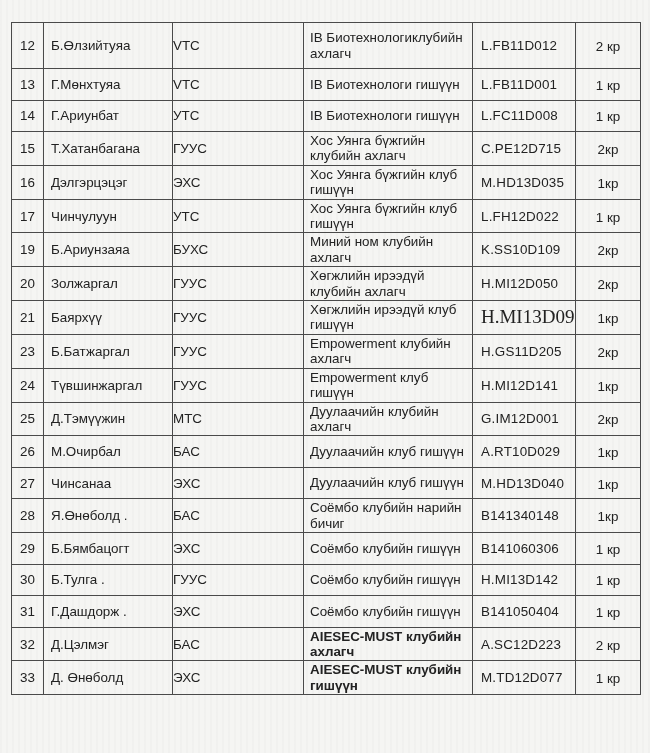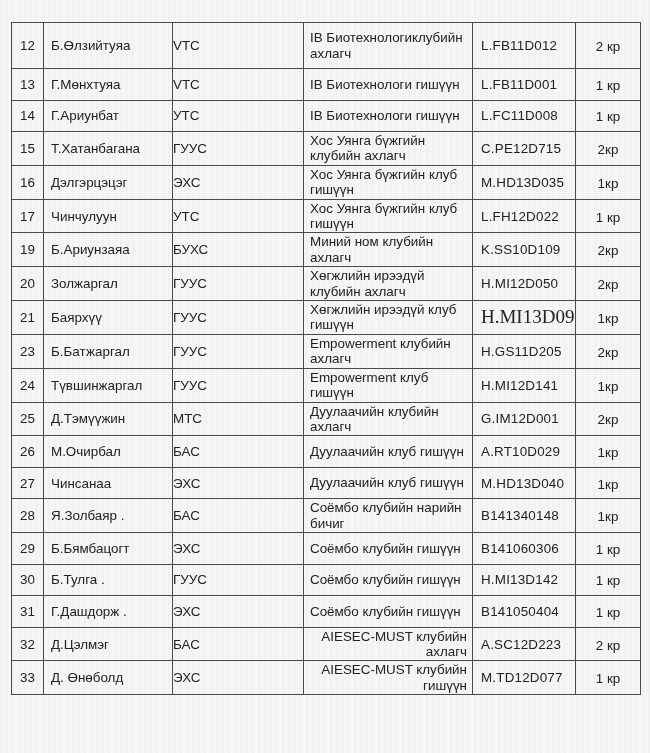--- a/index.html
+++ b/index.html
@@ -47,21 +47,21 @@
     padding: 0 2px 0 7px;
   }
   td.c-school {
     padding: 0;
   }
   td.c-role {
     padding: 1px 5px 1px 6px;
     line-height: 15.4px;
     font-size: 13.2px;
   }
-  td.c-role.center { text-align: right; }
+  td.c-role.center { text-align: left; font-weight: bold; }
   td.c-id {
     padding: 0 2px 0 8px;
     letter-spacing: 0.2px;
   }
   td.c-id.serif {
     font-family: "Liberation Serif", serif;
     font-size: 19px;
     letter-spacing: 0;
   }
   td.c-credit {
@@ -192,21 +192,21 @@
         <tr class="row">
     <td class="c-no">27</td>
     <td class="c-name">Чинсанаа</td>
     <td class="c-school">ЭХС</td>
     <td class="c-role">Дуулаачийн клуб гишүүн</td>
     <td class="c-id">M.HD13D040</td>
     <td class="c-credit">1кр</td>
   </tr>
         <tr class="row">
     <td class="c-no">28</td>
-    <td class="c-name">Я.Золбаяр .</td>
+    <td class="c-name">Я.Өнөболд .</td>
     <td class="c-school">БАС</td>
     <td class="c-role">Соёмбо клубийн нарийн бичиг</td>
     <td class="c-id">B141340148</td>
     <td class="c-credit">1кр</td>
   </tr>
         <tr class="row">
     <td class="c-no">29</td>
     <td class="c-name">Б.Бямбацогт</td>
     <td class="c-school">ЭХС</td>
     <td class="c-role">Соёмбо клубийн гишүүн</td>

